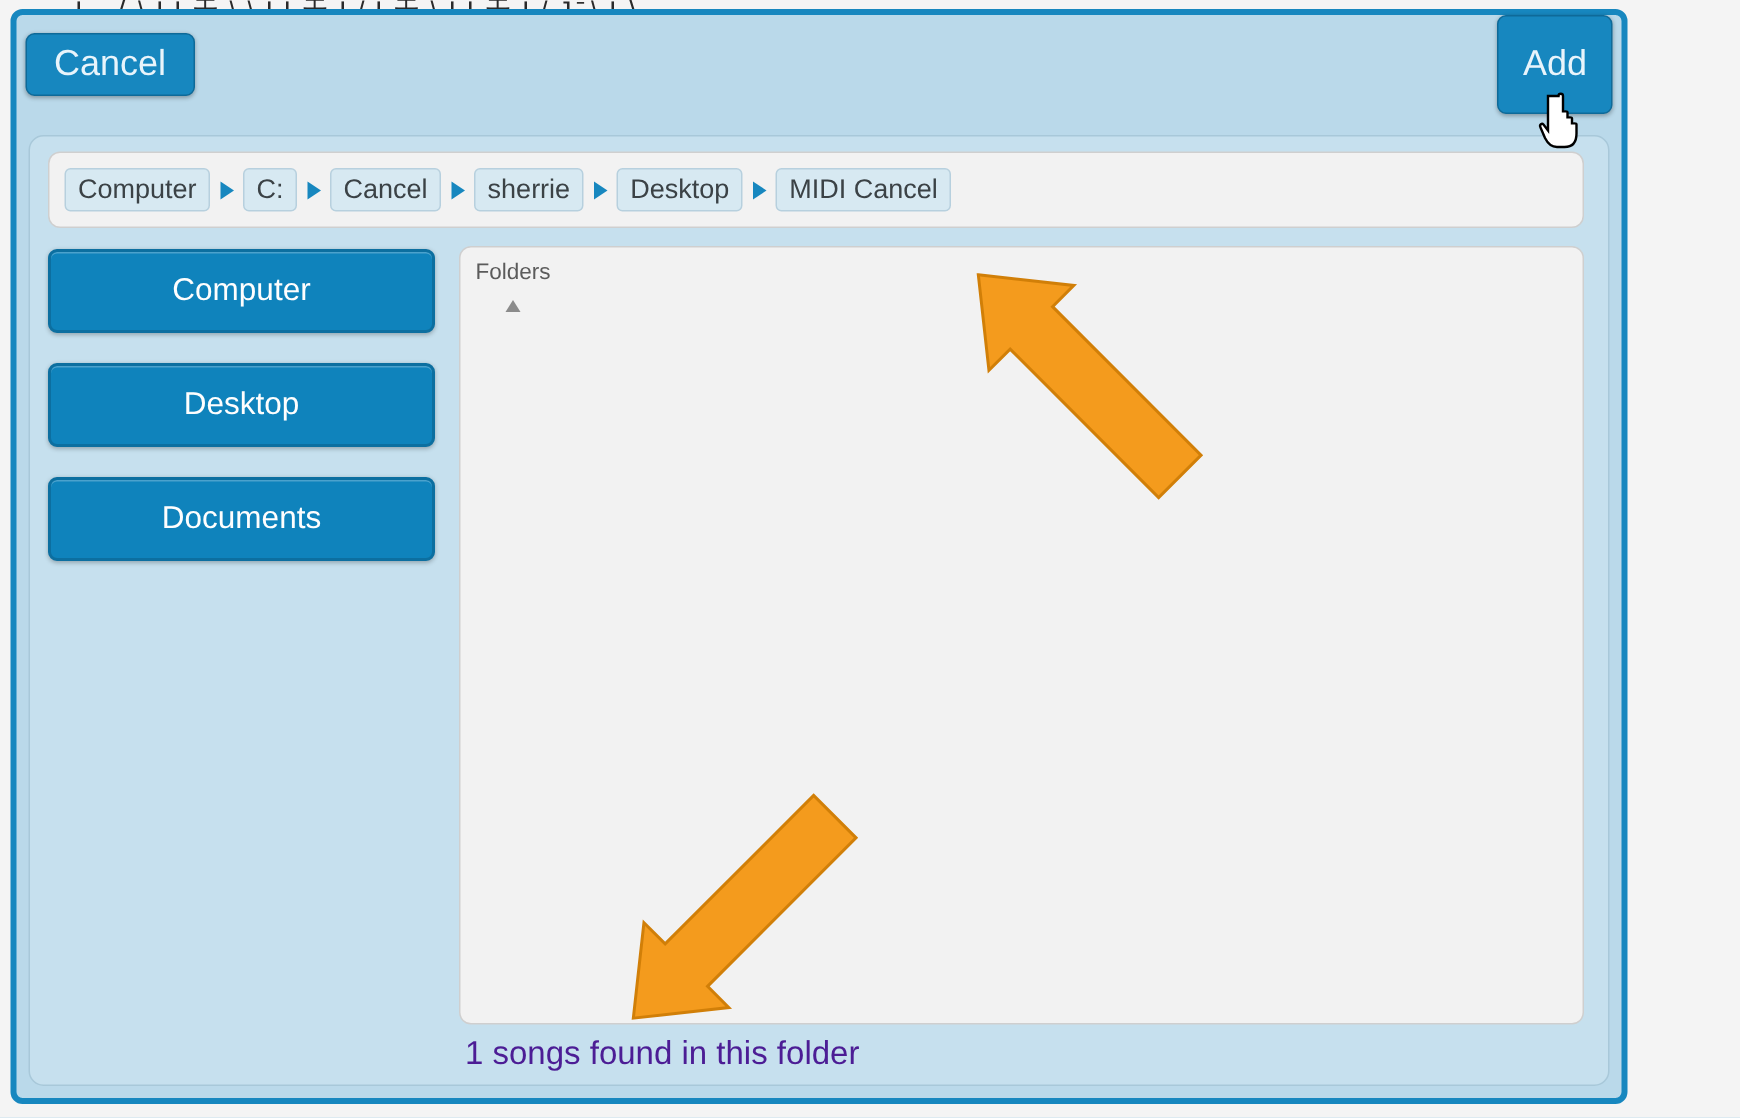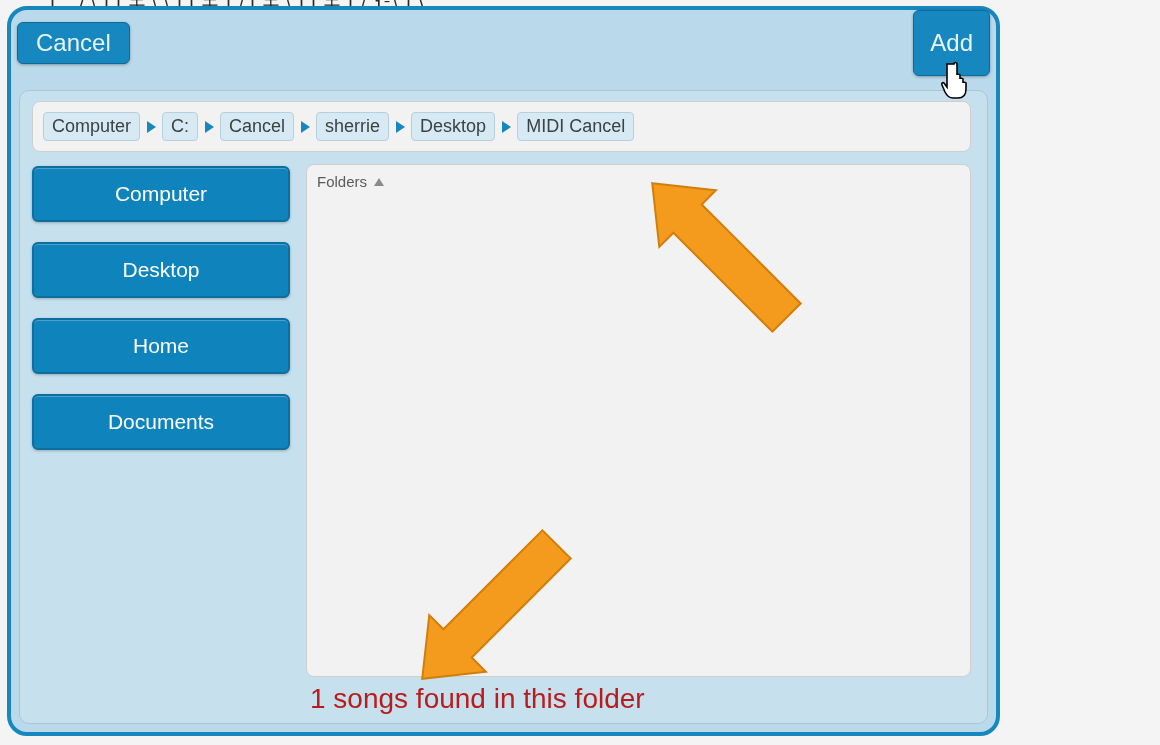--- a/index.html
+++ b/index.html
@@ -14,25 +14,25 @@
   font-size: 18px;
   color: #2a2a2a;
   font-family: sans-serif;
   letter-spacing: 1px;
 }
 
 .dialog {
   position: absolute;
   top: 6px;
   left: 7px;
-  width: 993px;
+  width: 1078px;
   height: 730px;
   background: #bad9ea;
   border: 4px solid #1787bf;
-  border-radius: 20px;
+  border-radius: 8px;
   display: flex;
   flex-direction: column;
   padding: 6px 6px 8px 6px;
 }
 
 .dialog-header {
   display: flex;
   justify-content: space-between;
   align-items: center;
   height: 54px;
@@ -141,35 +141,36 @@
   flex: 1;
   background: #f2f2f2;
   border: 1px solid #cfcfcf;
   border-radius: 8px;
   padding: 8px 10px;
   overflow: auto;
 }
 
 .folder-header {
   display: inline-flex;
-  align-items: flex-end;
+  align-items: center;
   gap: 6px;
   color: #5b5b5b;
   font-size: 15px;
   cursor: pointer;
+  flex-direction: column;
 }
 .sort-tri {
   display: inline-block;
   color: #8b8b8b;
 }
 
 .status-line {
   padding: 6px 4px 0 4px;
-  font-size: 28px;
-  color: #b91c1c;
+  font-size: 22px;
+  color: #4c1d95;
 }
 
 
 .arrow {
   position: absolute;
   z-index: 10;
 }
 .arrow svg { display: block; overflow: visible; }
 </style>
 </head>
@@ -224,21 +225,20 @@
           </svg>
         </span>
       <span class="crumb">MIDI Cancel</span>
     </div>
 
     <div class="body">
 
       <div class="sidebar">
         <button class="sidebar-btn">Computer</button>
         <button class="sidebar-btn">Desktop</button>
-        <button class="sidebar-btn">Home</button>
         <button class="sidebar-btn">Documents</button>
       </div>
 
       <div class="main">
         <div class="folder-list">
           <div class="folder-header">
             <span>Folders</span>
             <span class="sort-tri">
               <svg width="12" height="10">
                   <polygon points="6,1 11,9 1,9" fill="#8b8b8b"></polygon>

